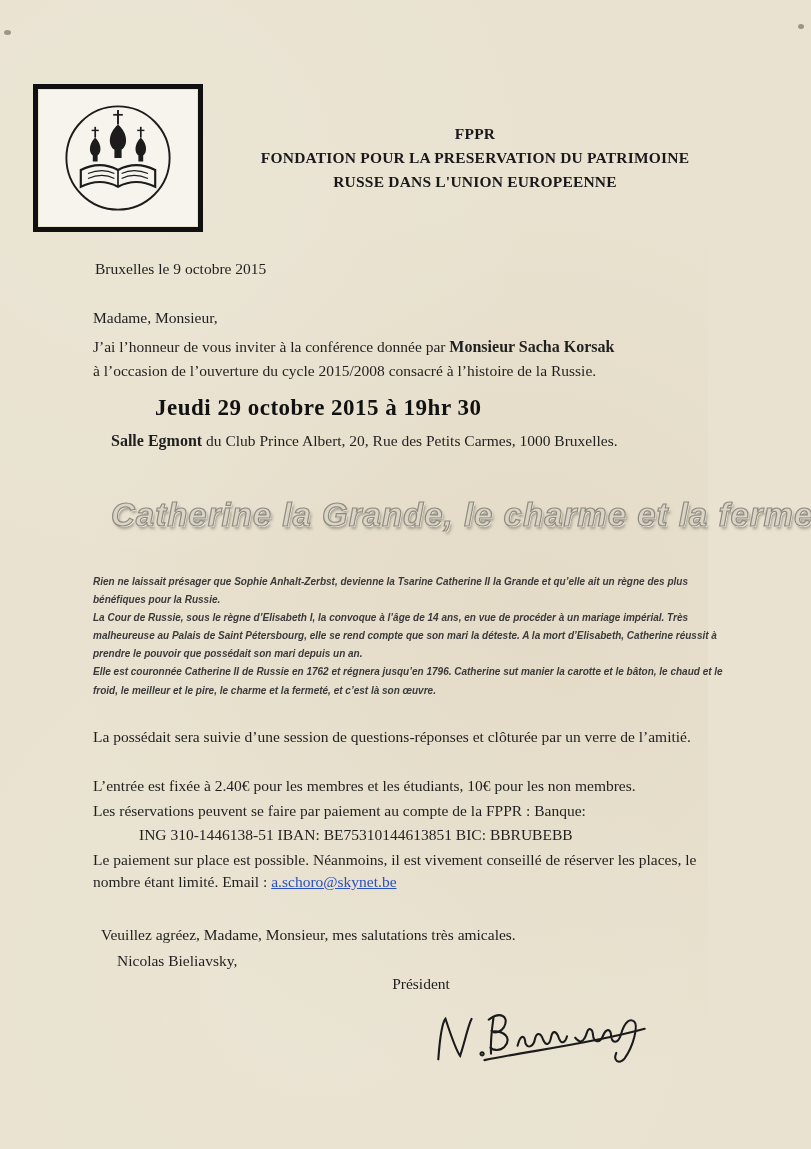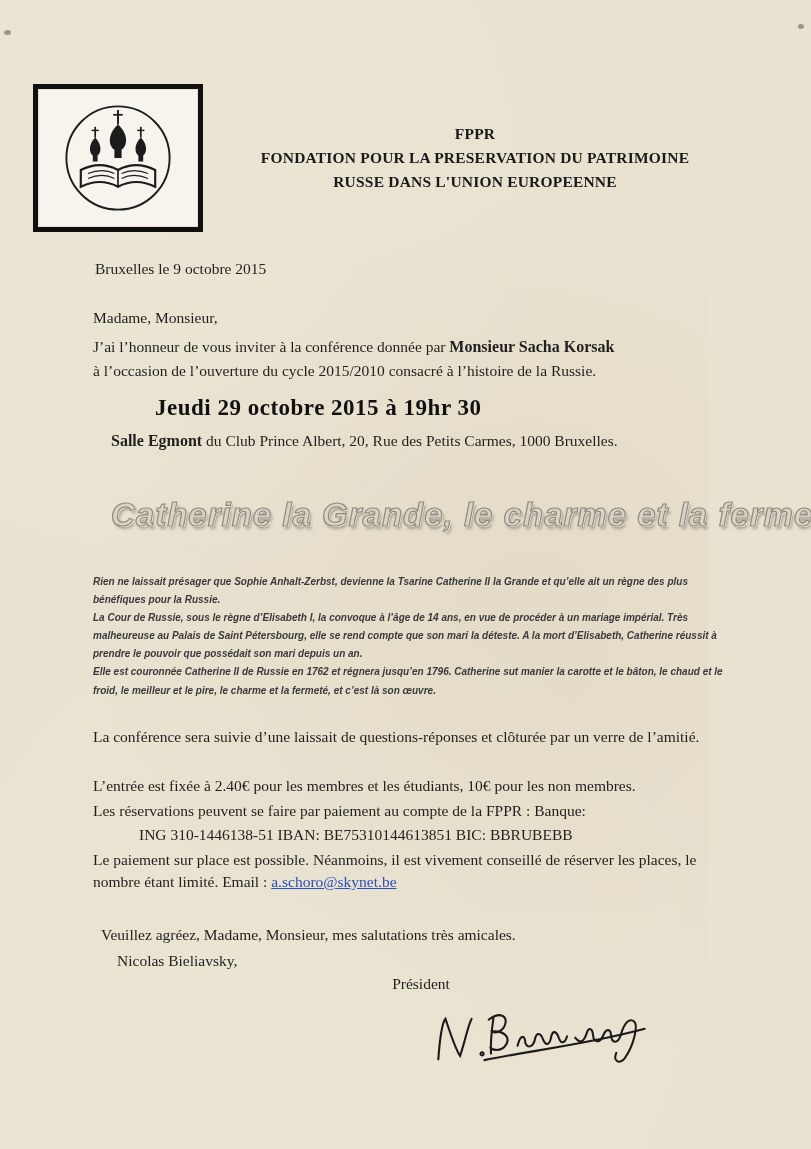--- a/index.html
+++ b/index.html
@@ -114,35 +114,35 @@
   </div>
 
   <div class="content">
 
     <div class="date-line">Bruxelles  le 9 octobre 2015</div>
 
     <div class="salutation">Madame, Monsieur,</div>
 
     <div class="intro"><span>J’ai l’honneur de vous inviter à la conférence  donnée par  </span><b>Monsieur  Sacha Korsak</b></div>
 
-    <div class="intro-2">à l’occasion de l’ouverture du  cycle  2015/2010  consacré à l’histoire de  la Russie.</div>
+    <div class="intro-2">à l’occasion de l’ouverture du  cycle  2015/2008  consacré à l’histoire de  la Russie.</div>
 
     <div class="event-line">Jeudi  29 octobre 2015  à 19hr 30</div>
 
     <div class="venue-line"><b>Salle  Egmont</b><span>   du Club Prince Albert,  20,  Rue des Petits Carmes,  1000 Bruxelles.</span></div>
 
     <div class="big-title">Catherine la Grande, le charme et la fermeté</div>
 
     <div class="lecture-desc">
       <p>Rien ne laissait présager que Sophie Anhalt-Zerbst, devienne la Tsarine Catherine II la Grande et  qu’elle ait un  règne des plus bénéfiques pour la Russie.</p>
       <p>La Cour de Russie, sous le règne d’Elisabeth I, la convoque à l’âge de 14 ans, en vue de procéder à un mariage impérial. Très malheureuse au Palais de Saint Pétersbourg, elle se rend compte que son mari la déteste. A la mort d’Elisabeth, Catherine réussit à prendre le pouvoir que possédait son mari depuis un an.</p>
       <p>Elle est couronnée Catherine II de Russie en 1762 et régnera jusqu’en 1796. Catherine sut manier la carotte et le bâton, le chaud et le froid, le meilleur et le pire, le charme et la fermeté, et c’est là son œuvre.</p>
     </div>
 
-    <div class="closing-1">La conférence sera suivie  d’une laissait de questions-réponses et clôturée par un verre de l’amitié.</div>
+    <div class="closing-1">La possédait sera suivie  d’une session de questions-réponses et clôturée par un verre de l’amitié.</div>
 
     <div class="price-line">L’entrée est fixée  à 2.40€   pour les membres et les étudiants, 10€ pour les non membres.</div>
     <div class="reservation-line">Les réservations peuvent se faire par paiement au compte de la FPPR : Banque:</div>
     <div class="bank-line">ING 310-1446138-51   IBAN: BE75310144613851   BIC: BBRUBEBB</div>
     <div class="payment-line"><span>Le paiement sur place est possible. Néanmoins, il est vivement  conseillé de réserver les places, le nombre étant limité.  Email : </span><a class="email-link" href="#">a.schoro@skynet.be</a></div>
 
     <div class="farewell">Veuillez agréez, Madame, Monsieur, mes salutations très amicales.</div>
     <div class="signatory-name">Nicolas Bieliavsky,</div>
     <div class="signatory-title">Président</div>
 

